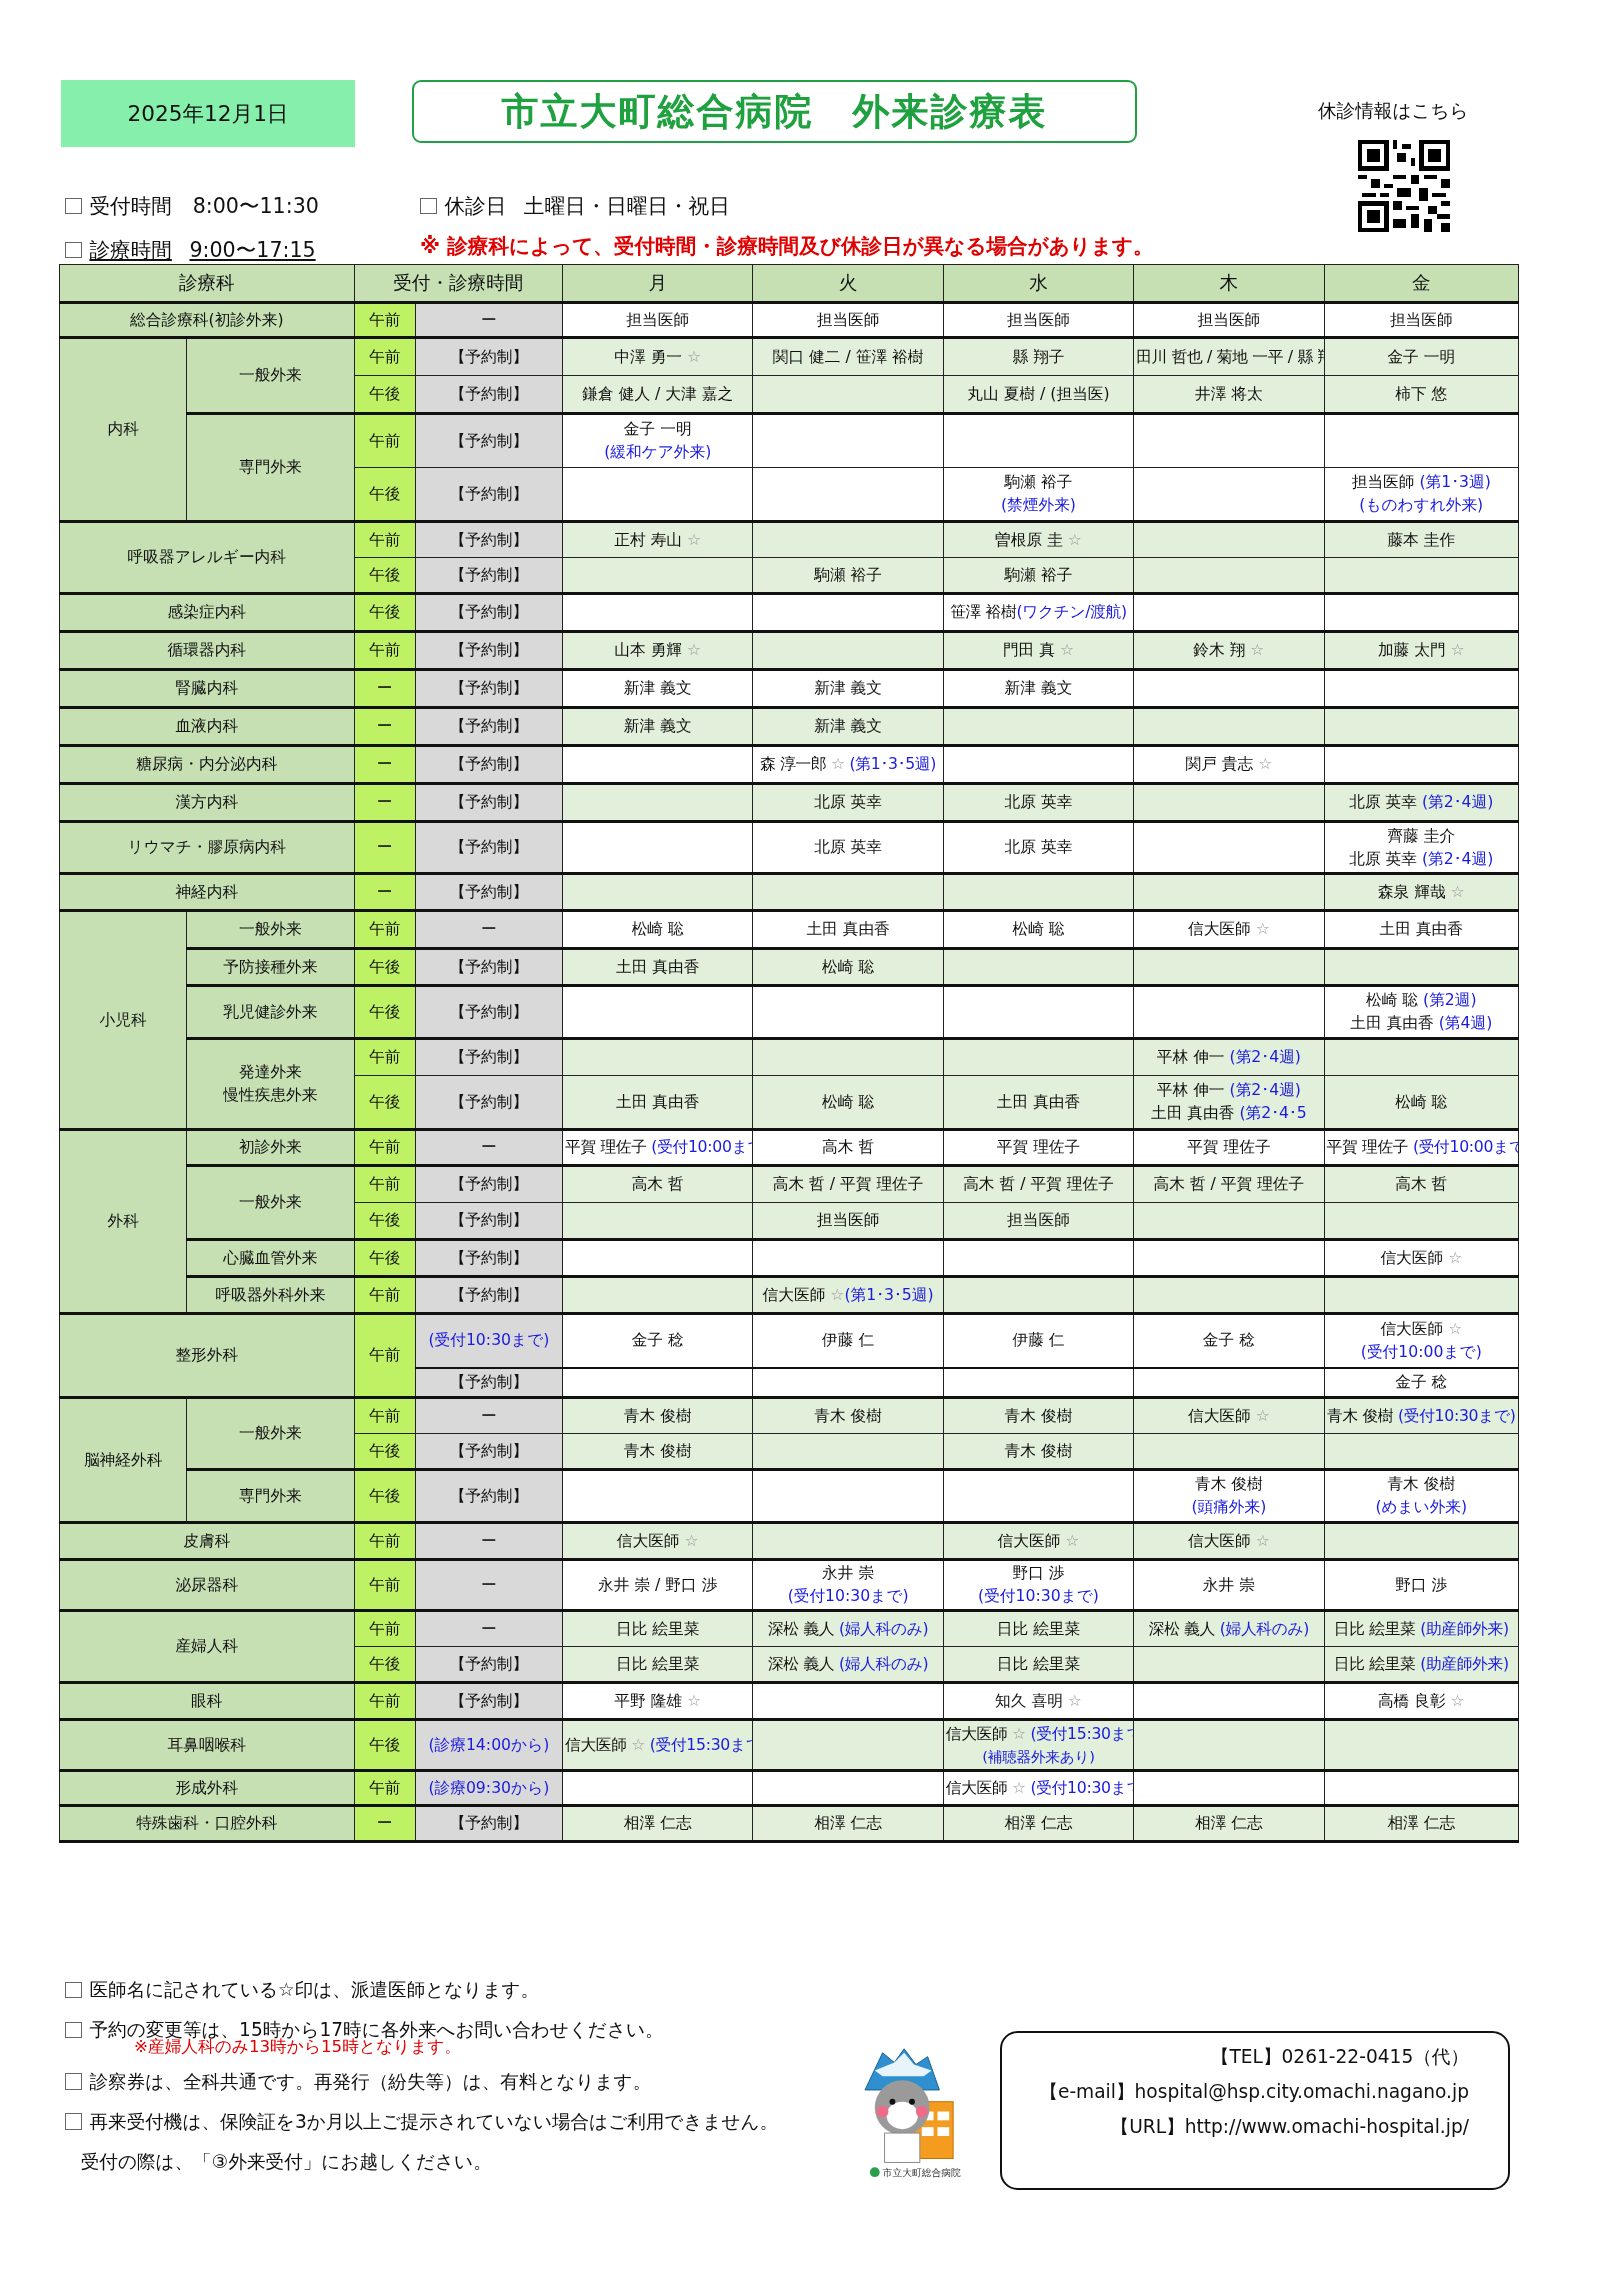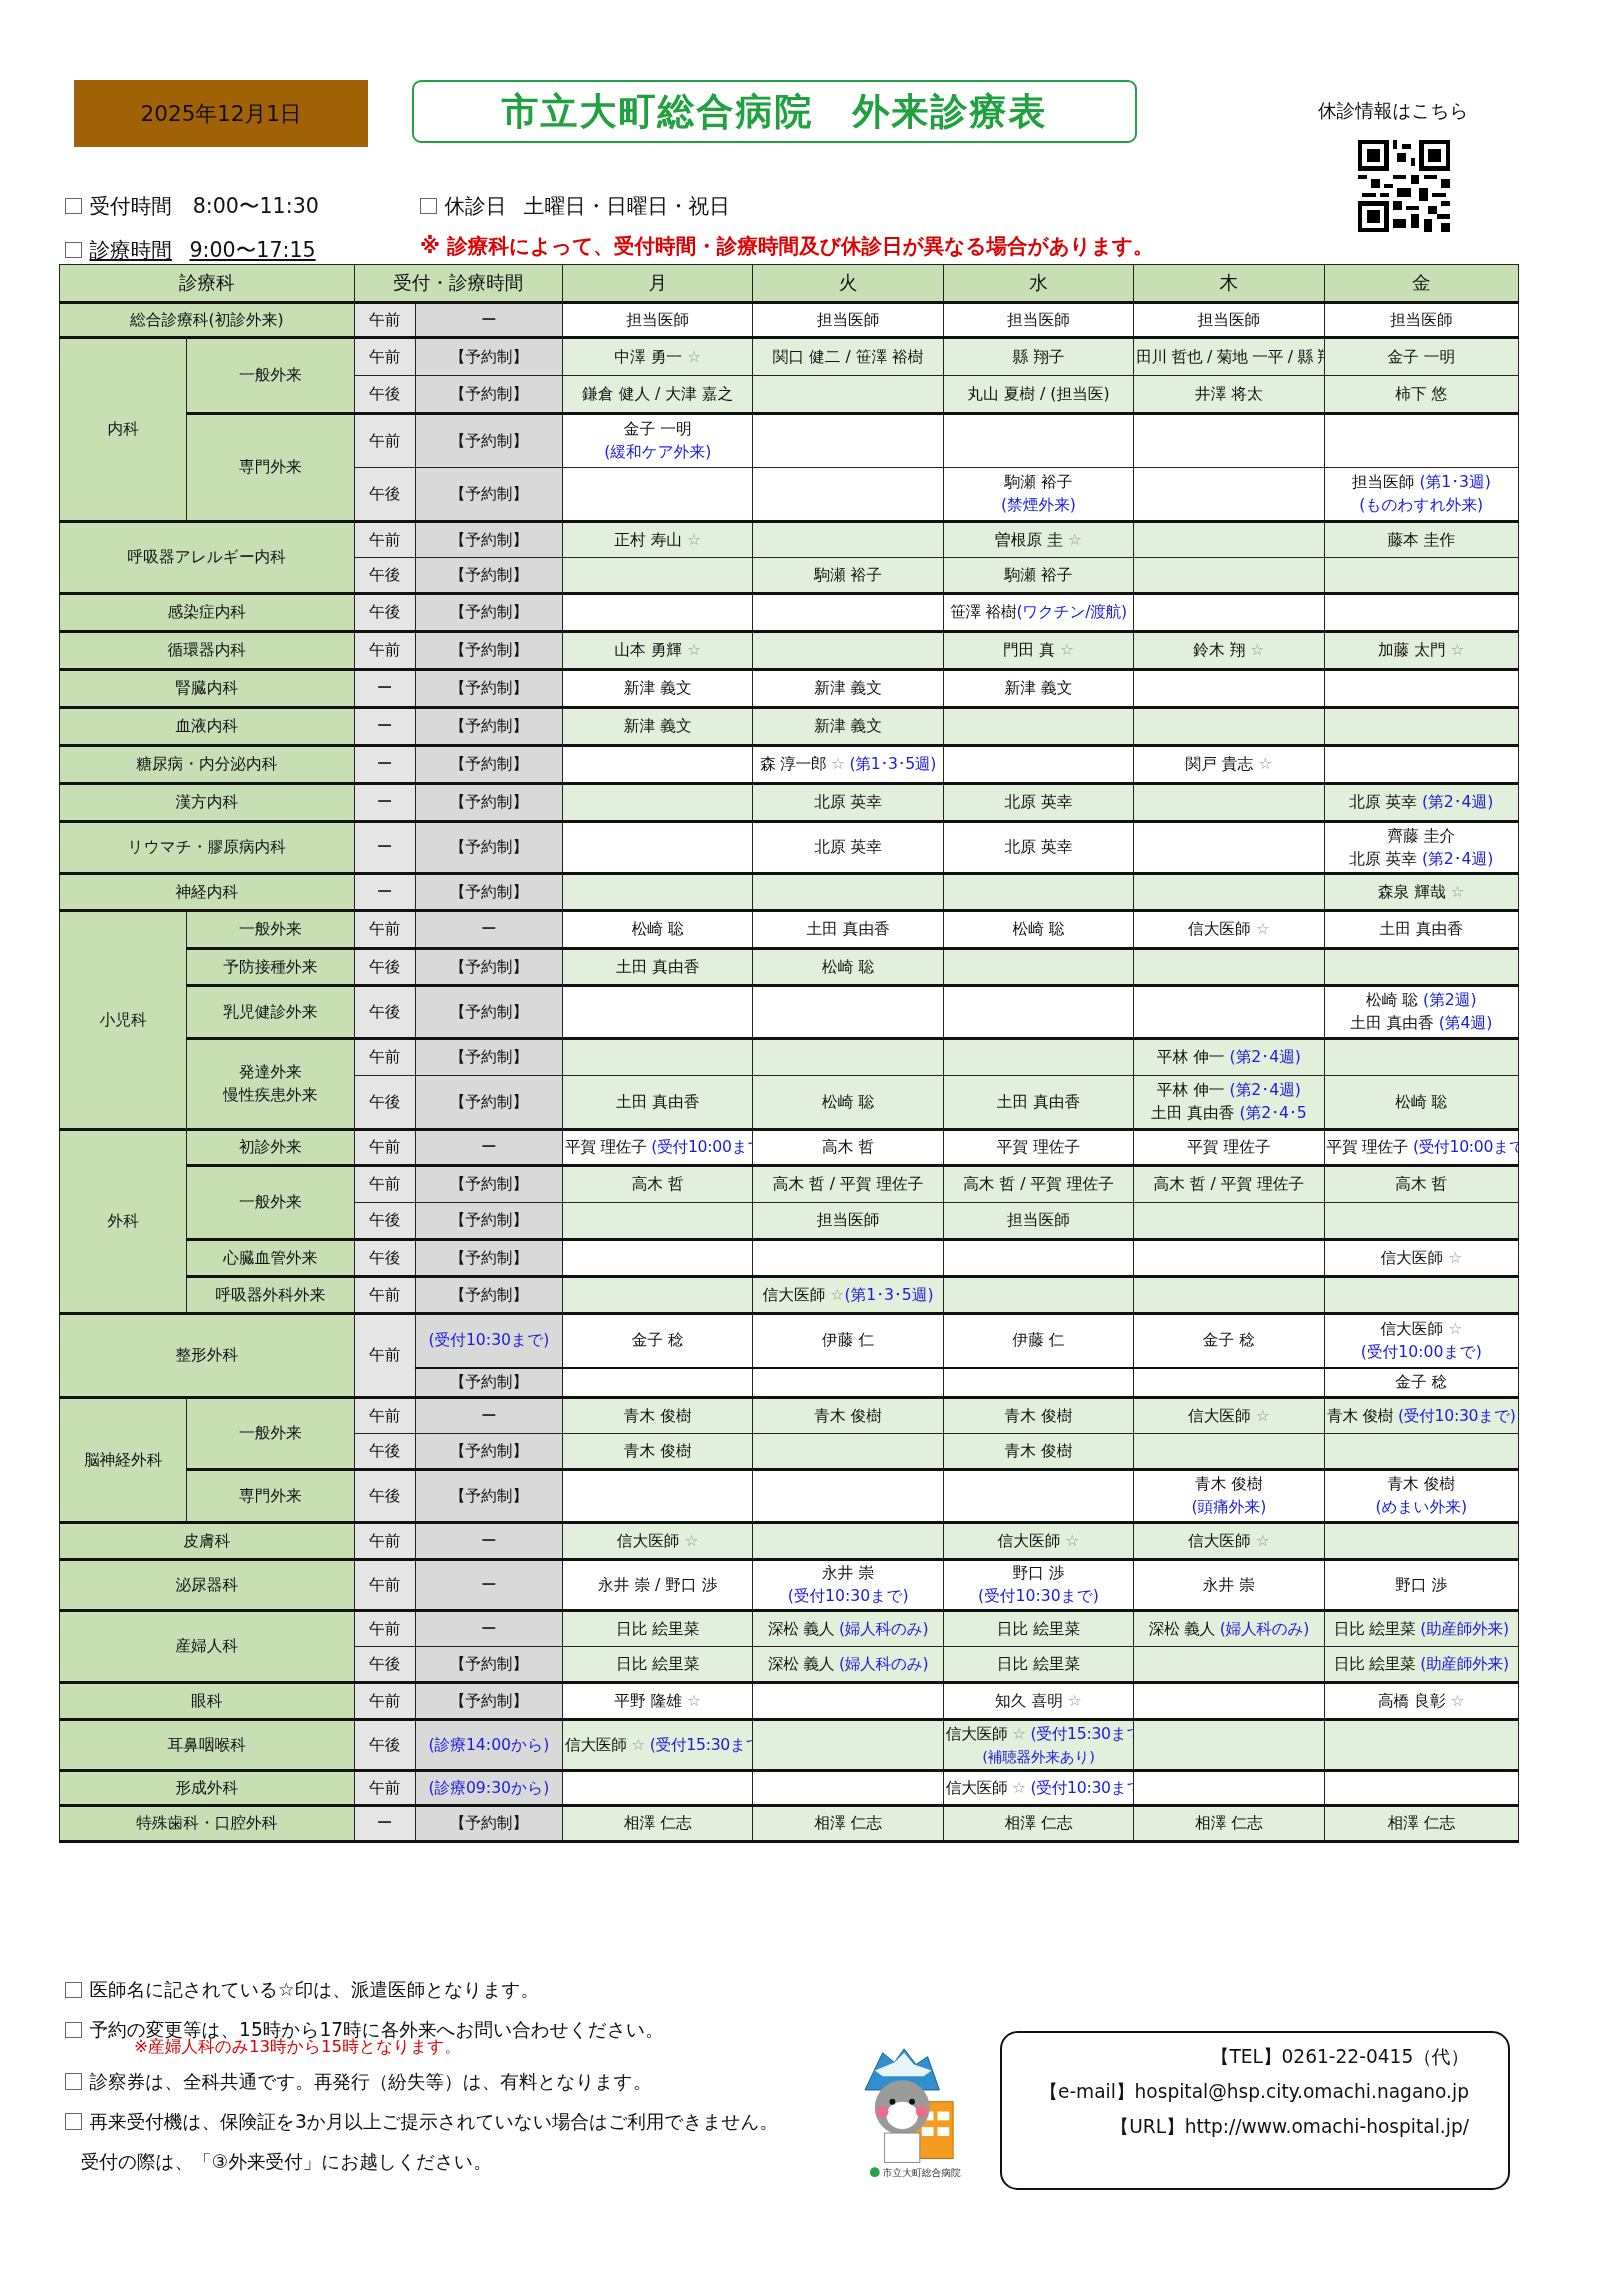--- a/index.html
+++ b/index.html
@@ -1,32 +1,32 @@
 <!DOCTYPE html>
 <html><head>
 <meta charset="utf-8">
 <style>
   html,body{margin:0;padding:0;background:#fff;}
   body{width:1612px;height:2292px;position:relative;font-family:"DejaVu Sans","Liberation Sans",sans-serif;color:#111;overflow:hidden;}
   .abs{position:absolute;}
-  .date-box{left:61px;top:80px;width:294px;height:67px;background:#a16207;display:flex;align-items:center;justify-content:center;font-size:21.6px;margin-left:13px;}
+  .date-box{left:61px;top:80px;width:294px;height:67px;background:#86efac;display:flex;align-items:center;justify-content:center;font-size:21.6px;}
   .title-box{left:412px;top:80px;width:725px;height:63px;border:2.9px solid #22a045;border-radius:9px;display:flex;align-items:center;justify-content:center;color:#1fa13f;font-size:37px;font-weight:bold;letter-spacing:2px;box-sizing:border-box;}
   .qr-label{left:1318px;top:98px;font-size:18.6px;}
   .qr{left:1358px;top:140px;width:92px;height:92px;}
   .info{font-size:20.6px;display:flex;align-items:center;gap:7.8px;}
   .box{display:inline-block;width:14.7px;height:14.7px;border:1px solid #666;background:#fff;}
   .red{color:#e00000;}
   .blue{color:#1a1ae0;}
   .star{color:#999;}
   table.sched{position:absolute;left:59px;top:264px;border-collapse:collapse;table-layout:fixed;width:1460px;}
   table.sched td{border:1.5px solid #222;text-align:center;vertical-align:middle;padding:0 2px;font-size:15.7px;line-height:1.45;overflow:hidden;white-space:nowrap;}
   table.sched tr.head td{background:#c6e0b4;font-size:18.6px;height:36px;}
   td.dept{background:#c6e0b4;font-size:18.6px;}
   td.sub{background:#c6e0b4;font-size:18.6px;}
-  td.ampm{background:#e5e5e5;font-size:14.7px;}
+  td.ampm{background:#bef264;font-size:14.7px;}
   td.res{background:#d9d9d9;font-size:14.7px;}
   td.g{background:#e2efda;}
   td.w{background:#fff;}
   td.sm{font-size:12.7px;letter-spacing:-0.3px;}
   tr.tb > td{border-top:3.9px solid #111;}
   .notes{left:65px;top:1970px;font-size:18.6px;line-height:40px;}
   .notes .row{display:flex;align-items:center;gap:7.8px;height:40px;}
   .notes .sub-red{color:#e00000;font-size:16.7px;padding-left:69px;height:21.6px;line-height:21.6px;margin-top:-13.7px;margin-bottom:3.9px;}
   .mascot{left:853px;top:2041px;width:118px;height:142px;}
   .contact{left:1000px;top:2031px;width:510px;height:159px;border:2.5px solid #111;border-radius:17.6px;box-sizing:border-box;padding:5.9px 39px 0 0;text-align:right;font-size:18.6px;line-height:35px;}

